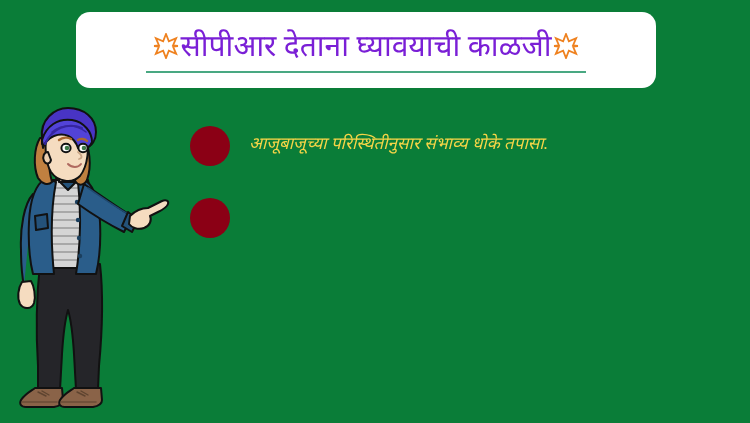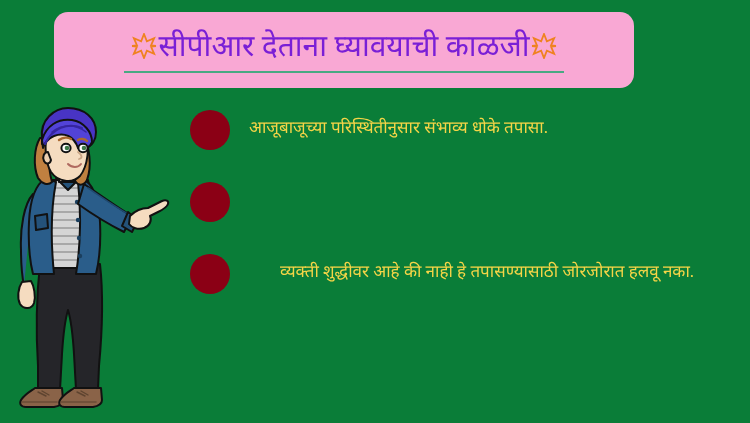--- a/index.html
+++ b/index.html
@@ -14,25 +14,25 @@
     position: relative;
     width: 750px;
     height: 423px;
     background: #0a7d38;
     overflow: hidden;
   }
 
   
   #title-banner {
     position: absolute;
-    left: 54px;
+    left: 76px;
     top: 12px;
     width: 580px;
     height: 76px;
-    background: #f9a8d4;
+    background: #ffffff;
     border-radius: 14px;
     display: flex;
     flex-direction: column;
     align-items: center;
     justify-content: center;
   }
   #title-row {
     display: flex;
     align-items: center;
     justify-content: center;
@@ -57,22 +57,23 @@
     width: 440px;
     height: 2px;
     background: #49a882;
     margin-top: 8px;
   }
 
   
   #bullet-list {
     position: absolute;
     left: 190px;
-    top: 108px;
+    top: 124px;
     width: 545px;
+    font-style: italic;
   }
   .bullet-row {
     position: relative;
     display: flex;
     align-items: flex-start;
     margin-bottom: 30px;
   }
   .bullet-dot {
     flex: 0 0 auto;
     width: 40px;
@@ -218,20 +219,16 @@
 
     <div class="bullet-row">
       <div class="bullet-dot"></div>
       <div class="bullet-text">आजूबाजूच्या परिस्थितीनुसार संभाव्य धोके तपासा.</div>
     </div>
 
     <div class="bullet-row">
       <div class="bullet-dot"></div>
     </div>
 
-    <div class="bullet-row">
-      <div class="bullet-dot"></div>
-      <div class="bullet-text centered">व्यक्ती शुद्धीवर आहे की नाही हे तपासण्यासाठी जोरजोरात हलवू नका.</div>
-    </div>
 
   </div>
 
 </div>
 
 </body></html>

